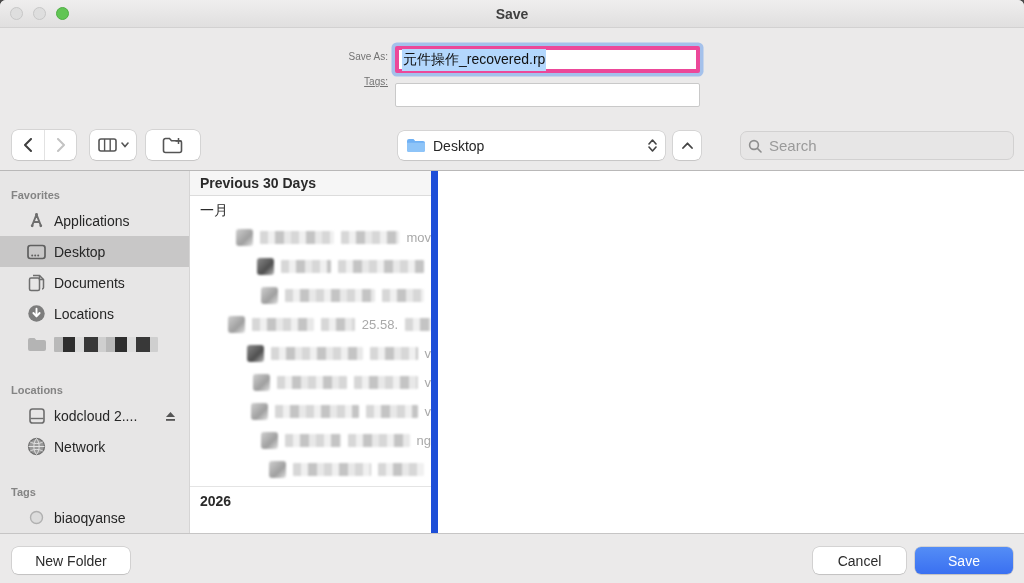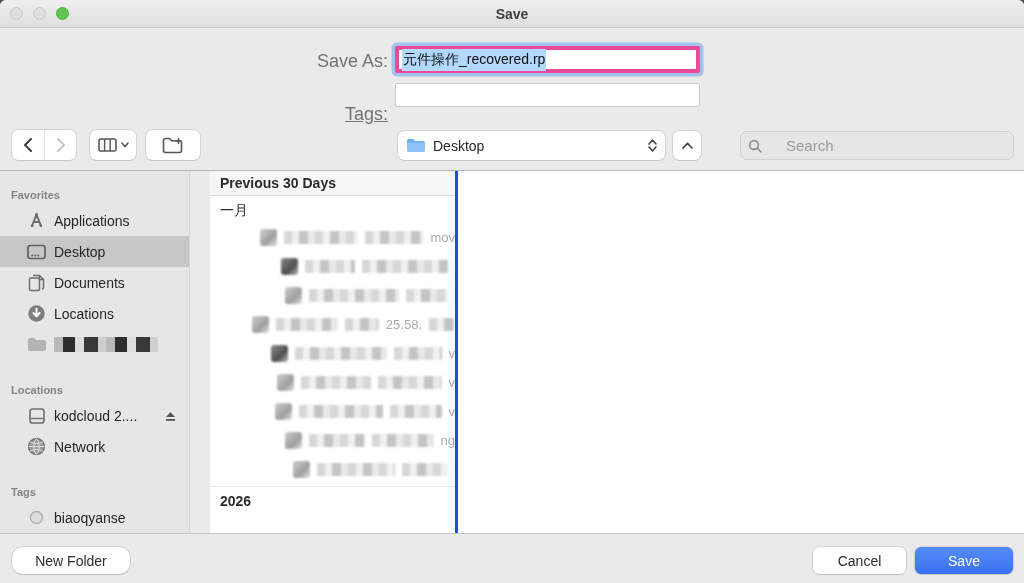--- a/index.html
+++ b/index.html
@@ -10,21 +10,21 @@
   .titlebar{position:absolute;left:0;top:0;width:100%;height:28px;
     background:linear-gradient(#efeeee,#e0dfdf);border-bottom:1px solid #d2d1d1;}
   .title{position:absolute;left:0;right:0;top:0;height:28px;line-height:28px;
     text-align:center;font-size:14px;font-weight:bold;color:#3f3f3f;}
   .lights{position:absolute;left:10px;top:7px;display:flex;gap:10px;}
   .light{width:13px;height:13px;border-radius:50%;}
   .light.dim{background:#dedede;border:1px solid #c7c7c7;}
   .light.green{background:#61c554;border:1px solid #4fae44;}
 
   
-  .form-label{position:absolute;width:388px;text-align:right;font-size:18px;color:#737373;}
+  .form-label{position:absolute;width:388px;text-align:right;font-size:10px;color:#737373;}
   .saveas-field{position:absolute;left:395px;top:46px;width:305px;height:27px;background:#fff;
     border:4px solid #ec4899;border-radius:2px;
     box-shadow:0 0 0 3.5px rgba(106,158,235,.55);display:flex;align-items:center;padding:0 3px;}
   .saveas-field .sel{background:#b3d7fd;font-size:14px;color:#101010;padding:2px 1px;white-space:nowrap;}
   .tags-field{position:absolute;left:395px;top:83px;width:305px;height:24px;background:#fff;
     border:1px solid #c9c9c9;border-radius:2px;font-size:13px;padding:0 4px;outline:none;}
 
   
   .toolbar{position:absolute;left:0;top:120px;width:100%;height:51px;border-bottom:1px solid #b9b8b8;}
   .tbtn{position:absolute;top:10px;height:30px;background:#fff;border-radius:6px;
@@ -32,57 +32,57 @@
     display:flex;align-items:center;justify-content:center;color:#555;}
   .seg{left:12px;width:64px;padding:0;}
   .seg .half{width:32px;height:30px;display:flex;align-items:center;justify-content:center;}
   .seg .half+.half{border-left:1px solid #e2e2e2;}
   .dropdown{position:absolute;left:398px;top:11px;width:267px;height:29px;background:#fff;border-radius:6px;
     box-shadow:0 0 0 .5px rgba(0,0,0,.18),0 1px 1px rgba(0,0,0,.07);
     display:flex;align-items:center;padding:0 8px;font-size:14px;color:#262626;}
   .dropdown .spin{margin-left:auto;display:flex;flex-direction:column;align-items:center;gap:1px;}
   .upbtn{left:673px;top:11px;width:28px;height:29px;}
   .search{position:absolute;left:740px;top:11px;width:274px;height:29px;background:#e7e6e6;
-    border:1px solid #d2d1d1;border-radius:7px;display:flex;align-items:center;padding:0 7px;gap:22px;}
+    border:1px solid #d2d1d1;border-radius:7px;display:flex;align-items:center;padding:0 7px;gap:5px;}
   .search input{border:none;background:transparent;outline:none;font-size:15px;color:#333;width:100%;}
   .search input::placeholder{color:#9a9a9a;}
 
   
   .browser{position:absolute;left:0;top:171px;width:100%;height:362px;display:flex;}
   .sidebar{width:190px;height:100%;background:#e7e6e6;border-right:1px solid #d6d5d5;
     padding-top:8px;overflow:hidden;flex:none;}
   .sec-title{font-size:11px;font-weight:bold;color:#848484;margin:10px 0 4px 11px;}
   .sitem{position:relative;height:31px;display:flex;align-items:center;padding-left:27px;gap:8px;
     font-size:14px;color:#262626;}
   .sitem.selected{background:#c8c7c7;}
   .sicon{width:19px;height:19px;flex:none;display:flex;align-items:center;justify-content:center;color:#6e6e6e;}
   .eject{margin-left:auto;margin-right:12px;color:#555;}
   .redacted-label{width:104px;height:15px;border-radius:1px;filter:blur(.7px);
     background:repeating-linear-gradient(90deg,#b9b9b9 0 9px,#2e2e2e 9px 21px,#dcdcdc 21px 30px,#383838 30px 44px,#cfcfcf 44px 52px);}
 
-  .filelist{width:248px;height:100%;background:#fff;border-right:3px solid #1d4ed8;overflow:hidden;flex:none;margin-left:20px;}
+  .filelist{width:248px;height:100%;background:#fff;border-right:7px solid #1d4ed8;overflow:hidden;flex:none;}
   .fl-header{height:25px;line-height:24px;padding-left:10px;font-size:14px;font-weight:bold;color:#2b2b2b;
     background:#f6f6f6;border-bottom:1px solid #dcdcdc;}
   .fl-sub{height:27px;line-height:28px;padding-left:10px;font-size:14px;color:#2b2b2b;}
   .frow{height:29px;display:flex;align-items:center;padding-left:8px;gap:7px;justify-content:flex-end;}
   .ficon{width:17px;height:17px;border-radius:3px;flex:none;filter:blur(1px);
     background:linear-gradient(135deg,#cfcfcf,#9f9f9f 60%,#e2e2e2);}
   .ficon.dark{background:linear-gradient(135deg,#8b8b8b,#4f4f4f 60%,#bdbdbd);}
   .pxbar{height:13px;border-radius:1px;filter:blur(1.3px);
     background:repeating-linear-gradient(90deg,#d7d7d7 0 8px,#f0f0f0 8px 15px,#c4c4c4 15px 24px,#e8e8e8 24px 31px);}
   .frag{font-size:13px;color:#a9a9a9;white-space:nowrap;filter:blur(.4px);}
   .fl-divider{height:1px;background:#e4e4e4;margin-top:2px;}
   .preview{flex:1;background:#fff;}
 
   
   .bottombar{position:absolute;left:0;top:533px;width:100%;height:50px;background:#ebeaea;border-top:1px solid #c6c5c5;}
   .btn{position:absolute;top:13px;height:27px;border-radius:6px;font-size:14px;
     display:flex;align-items:center;justify-content:center;
     background:#fff;color:#2b2b2b;box-shadow:0 0 0 .5px rgba(0,0,0,.2),0 1px 1px rgba(0,0,0,.08);border:none;}
-  .btn.newfolder{left:12px;width:118px;border-radius:10px;}
+  .btn.newfolder{left:12px;width:118px;}
   .btn.cancel{left:813px;width:93px;}
   .btn.save{left:915px;width:98px;background:linear-gradient(#548df6,#3a70f1);color:#fff;}
 
   svg{display:block;}
 </style>
 </head>
 <body>
 
 <div class="window">
 
@@ -92,21 +92,21 @@
       <div class="light dim"></div>
       <div class="light dim"></div>
       <div class="light green"></div>
     </div>
   </div>
 
   <div class="form-label" style="left:0;top:51px;">Save As:</div>
   <div class="saveas-field">
     <span class="sel">元件操作_recovered.rp</span>
   </div>
-  <div class="form-label" style="left:0;top:104px;text-decoration:underline;">Tags:</div>
+  <div class="form-label" style="left:0;top:76px;text-decoration:underline;">Tags:</div>
   <input class="tags-field" value="" style="">
 
   <div class="toolbar">
     <div class="tbtn seg">
       <div class="half">
         <span>
           <svg width="10" height="14" viewBox="0 0 10 14">
               <path d="M8 1 L2 7 L8 13" fill="none" stroke="#3e3e3e" stroke-width="2" stroke-linecap="round" stroke-linejoin="round"></path>
             </svg>
         </span>

